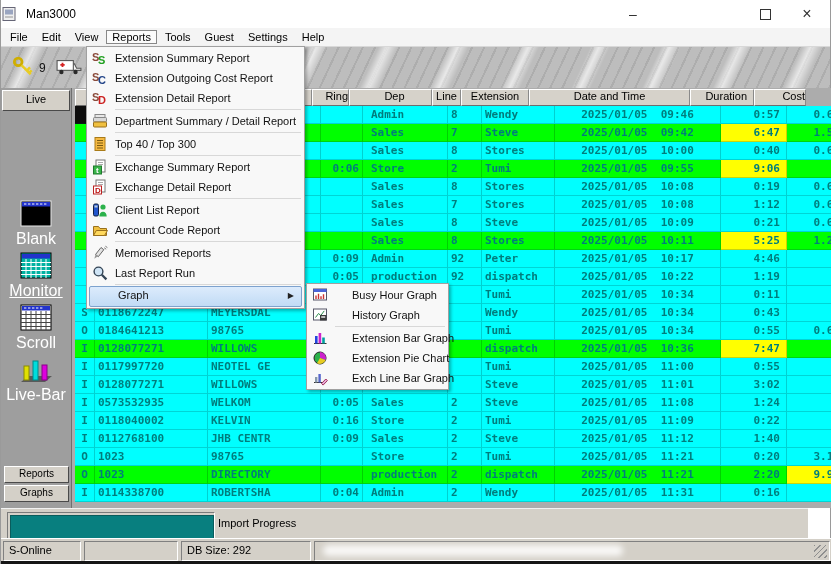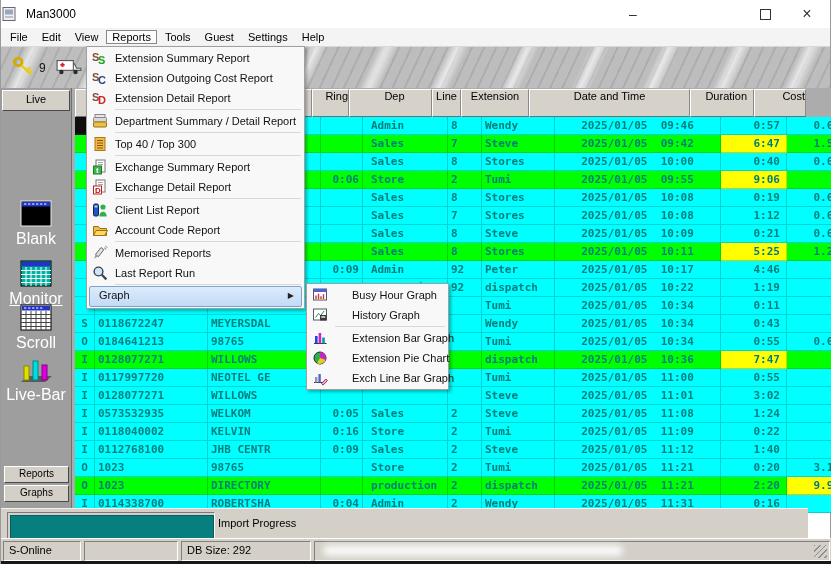--- a/index.html
+++ b/index.html
@@ -35,21 +35,21 @@
   .sidebar{width:70px;background:#9e9e9e;border-right:1px solid #707070;position:relative;flex:none;}
   .live-tab{margin:2px 1px 0 1px;height:19px;background:#d4d0c8;border:1px solid;border-color:#ffffff #4a4a4a #4a4a4a #ffffff;text-align:center;font-size:11px;line-height:17px;color:#000;}
   .tool{position:absolute;left:0;width:100%;text-align:center;color:#fff;font-size:16px;}
   .tool svg{display:block;margin:0 auto 2px auto;}
   .side-btns{position:absolute;left:3px;right:4px;bottom:6px;}
   .side-btn{display:block;width:100%;height:15px;background:#d4d0c8;border:1px solid;border-color:#ffffff #4a4a4a #4a4a4a #ffffff;font-size:10px;line-height:13px;text-align:center;color:#000;margin-top:2px;}
 
   .content{flex:1;background:#acacac;position:relative;}
   
   .grid{position:absolute;left:3px;top:1px;width:695px;}
-  .ghead{display:flex;height:28px;}
+  .ghead{display:flex;height:17px;}
   .hc{background:#d6d2ca;border-top:1px solid #fff;border-left:1px solid #fff;border-right:1px solid #8a8a8a;border-bottom:1px solid #6e6e6e;font-size:11px;color:#000;text-align:center;line-height:13px;white-space:nowrap;overflow:hidden;flex:none;}
   .grow{display:flex;height:18px;font-family:"DejaVu Sans Mono","Liberation Mono",monospace;font-size:11px;font-weight:bold;color:#007d7d;}
   .cell{flex:none;border-right:1px solid rgba(0,0,0,0.18);border-bottom:1px solid rgba(0,70,70,0.22);line-height:17px;white-space:pre;overflow:hidden;padding:0 3px;}
   .grow.cyan .cell{background:#00ffff;}
   .grow.green .cell{background:#00ff00;}
   .cell.hl{background:#ffff00 !important;}
   .cell.blackcell{background:#0d0d0d !important;}
   .c-dir{width:17px;text-align:center;padding:0 1px;}
   .c-num{width:106px;}
   .c-name{width:106px;}
@@ -59,21 +59,21 @@
   .c-ext{width:66px;}
   .c-dt{width:159px;text-align:center;}
   .c-dur{width:56px;text-align:right;padding-right:6px;}
   .c-cost{width:50px;text-align:right;}
 
   
   .dropdown{position:absolute;left:85px;top:46px;width:217px;background:#f8f8f8;border:1px solid #a0a0a0;box-shadow:2px 2px 3px rgba(0,0,0,0.3);z-index:20;padding:1px 0;}
   .submenu{position:absolute;left:305px;top:283px;width:141px;background:#f8f8f8;border:1px solid #a0a0a0;box-shadow:2px 2px 3px rgba(0,0,0,0.3);z-index:21;padding:1px 0;}
   .mi{position:relative;height:20px;line-height:20px;padding-left:28px;font-size:11px;color:#111;white-space:nowrap;}
   .mi .micon{position:absolute;left:5px;top:2px;width:16px;height:16px;}
-  .mi.hl{background:linear-gradient(#dcebfc,#c1dbf5);border:1px solid #7da2ce;border-radius:2px;margin:0 2px;height:19px;line-height:17px;padding-left:9px;}
+  .mi.hl{background:linear-gradient(#dcebfc,#c1dbf5);border:1px solid #7da2ce;border-radius:2px;margin:0 2px;height:19px;line-height:17px;padding-left:28px;}
   .mi .arrow{position:absolute;right:7px;top:0;font-size:8px;color:#222;}
   .msep{height:1px;background:#d8d8d8;margin:1px 3px 1px 28px;}
   .submenu .mi{padding-left:45px;}
 
   
   .progress-strip{position:absolute;top:508px;left:0;width:807px;height:30px;background:#d4d0c8;border-top:1px solid #f2f2f2;}
   .progress-box{position:absolute;left:6px;top:3px;width:202px;height:23px;border:1px solid;border-color:#7a7a7a #ffffff #ffffff #7a7a7a;background:#d4d0c8;padding:2px;}
   .progress-fill{height:100%;background:#087f7f;border:1px solid #0a5c5c;}
   .progress-label{position:absolute;left:217px;top:8px;font-size:11px;color:#000;}
 
@@ -137,21 +137,21 @@
 
   <div class="main">
     <div class="sidebar">
       <div class="live-tab">Live</div>
       <div id="sidebar-tools">
           <div class="tool" style="top: 112px;"><span><svg width="34" height="28" viewBox="0 0 34 28">
                 <rect x="2" y="1" width="30" height="25" fill="#000" stroke="#e8e8e8"></rect>
                 <rect x="3" y="2" width="28" height="4.5" fill="#2233cc"></rect>
                 <path d="M5 4h2.4M9 4h2.4M13 4h2.4M17 4h2.4M21 4h2.4M25 4h2.4" stroke="#fff"></path>
               </svg></span><div>Blank</div></div>
-          <div class="tool" style="top: 172px; text-decoration: underline;"><span><svg width="34" height="28" viewBox="0 0 34 28">
+          <div class="tool" style="top: 164px; text-decoration: underline;"><span><svg width="34" height="28" viewBox="0 0 34 28">
                 <rect x="2" y="1" width="30" height="25" fill="#00b2a2" stroke="#000"></rect>
                 <rect x="3" y="2" width="28" height="4.5" fill="#2233cc"></rect>
                 <path d="M7 7v19M12 7v19M17 7v19M22 7v19M27 7v19" stroke="#fff"></path>
                 <path d="M2 10.5h30M2 14.5h30M2 18.5h30M2 22.5h30" stroke="#fff"></path>
               </svg></span><div>Monitor</div></div>
           <div class="tool" style="top: 216px;"><span><svg width="34" height="28" viewBox="0 0 34 28">
                 <rect x="2" y="1" width="30" height="25" fill="#ffffff" stroke="#000"></rect>
                 <rect x="3" y="2" width="28" height="4.5" fill="#2233cc"></rect>
                 <path d="M5 4h2.4M9 4h2.4M13 4h2.4M17 4h2.4M21 4h2.4" stroke="#fff"></path>
                 <path d="M7 7v19M12 7v19M17 7v19M22 7v19M27 7v19" stroke="#444"></path>

